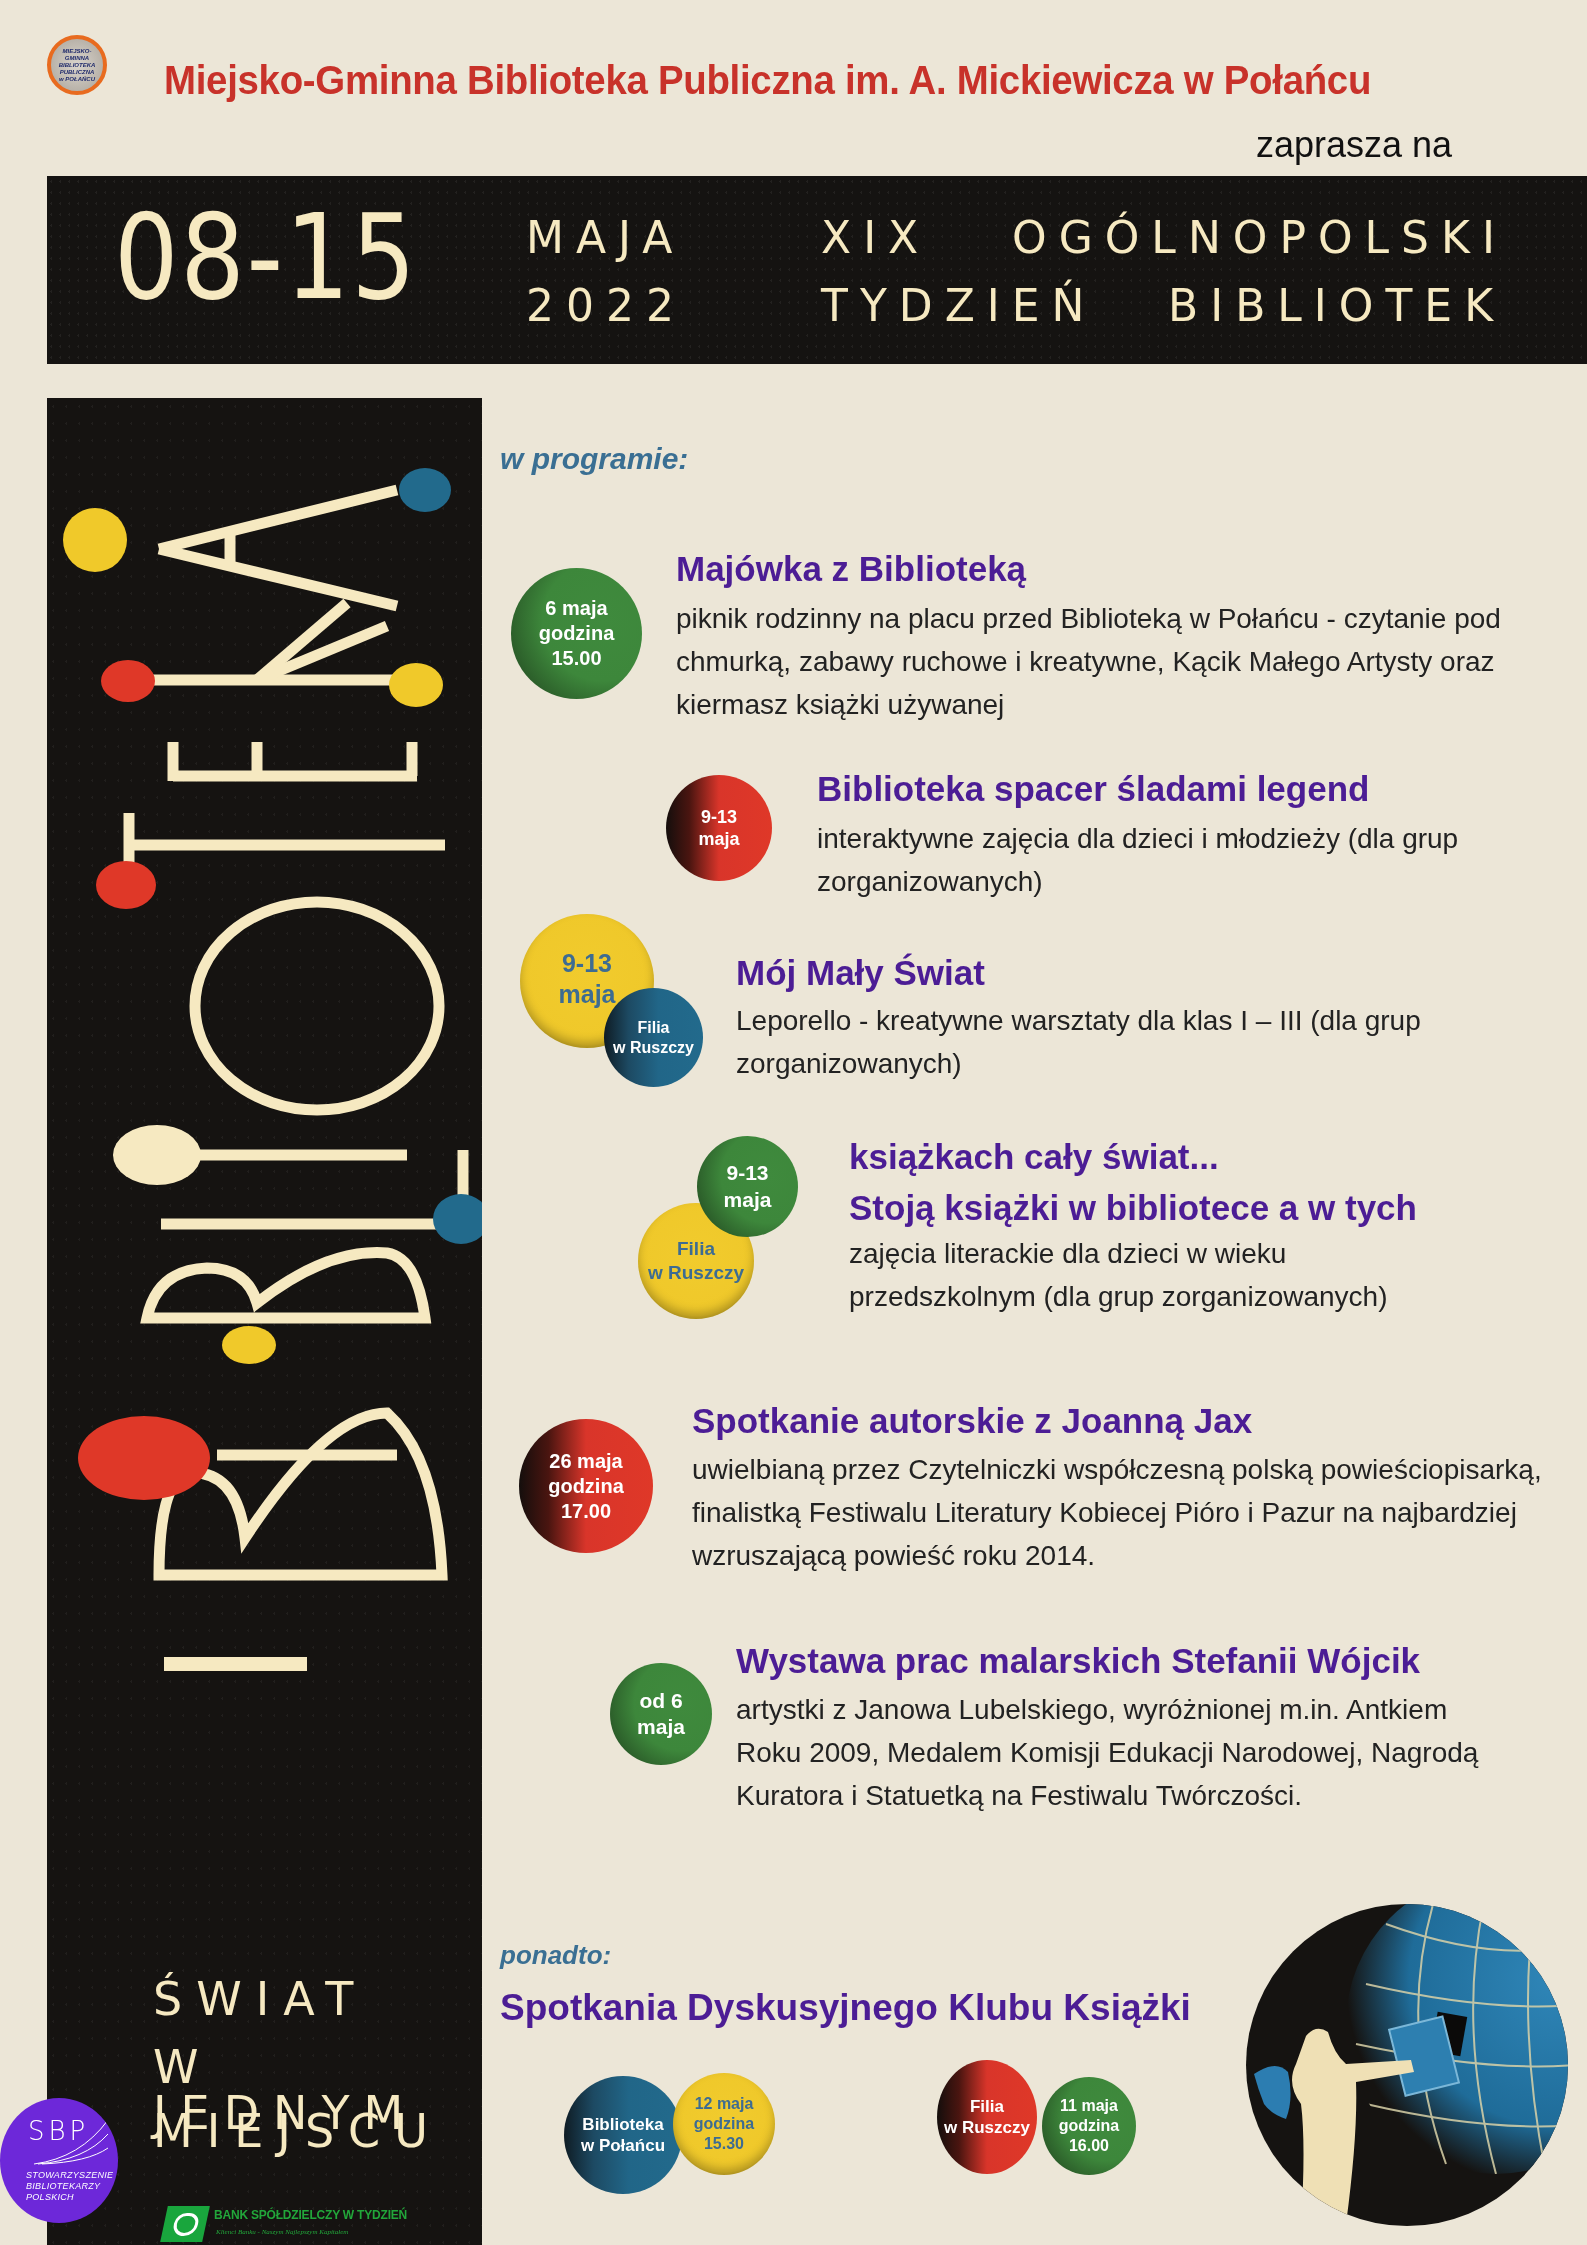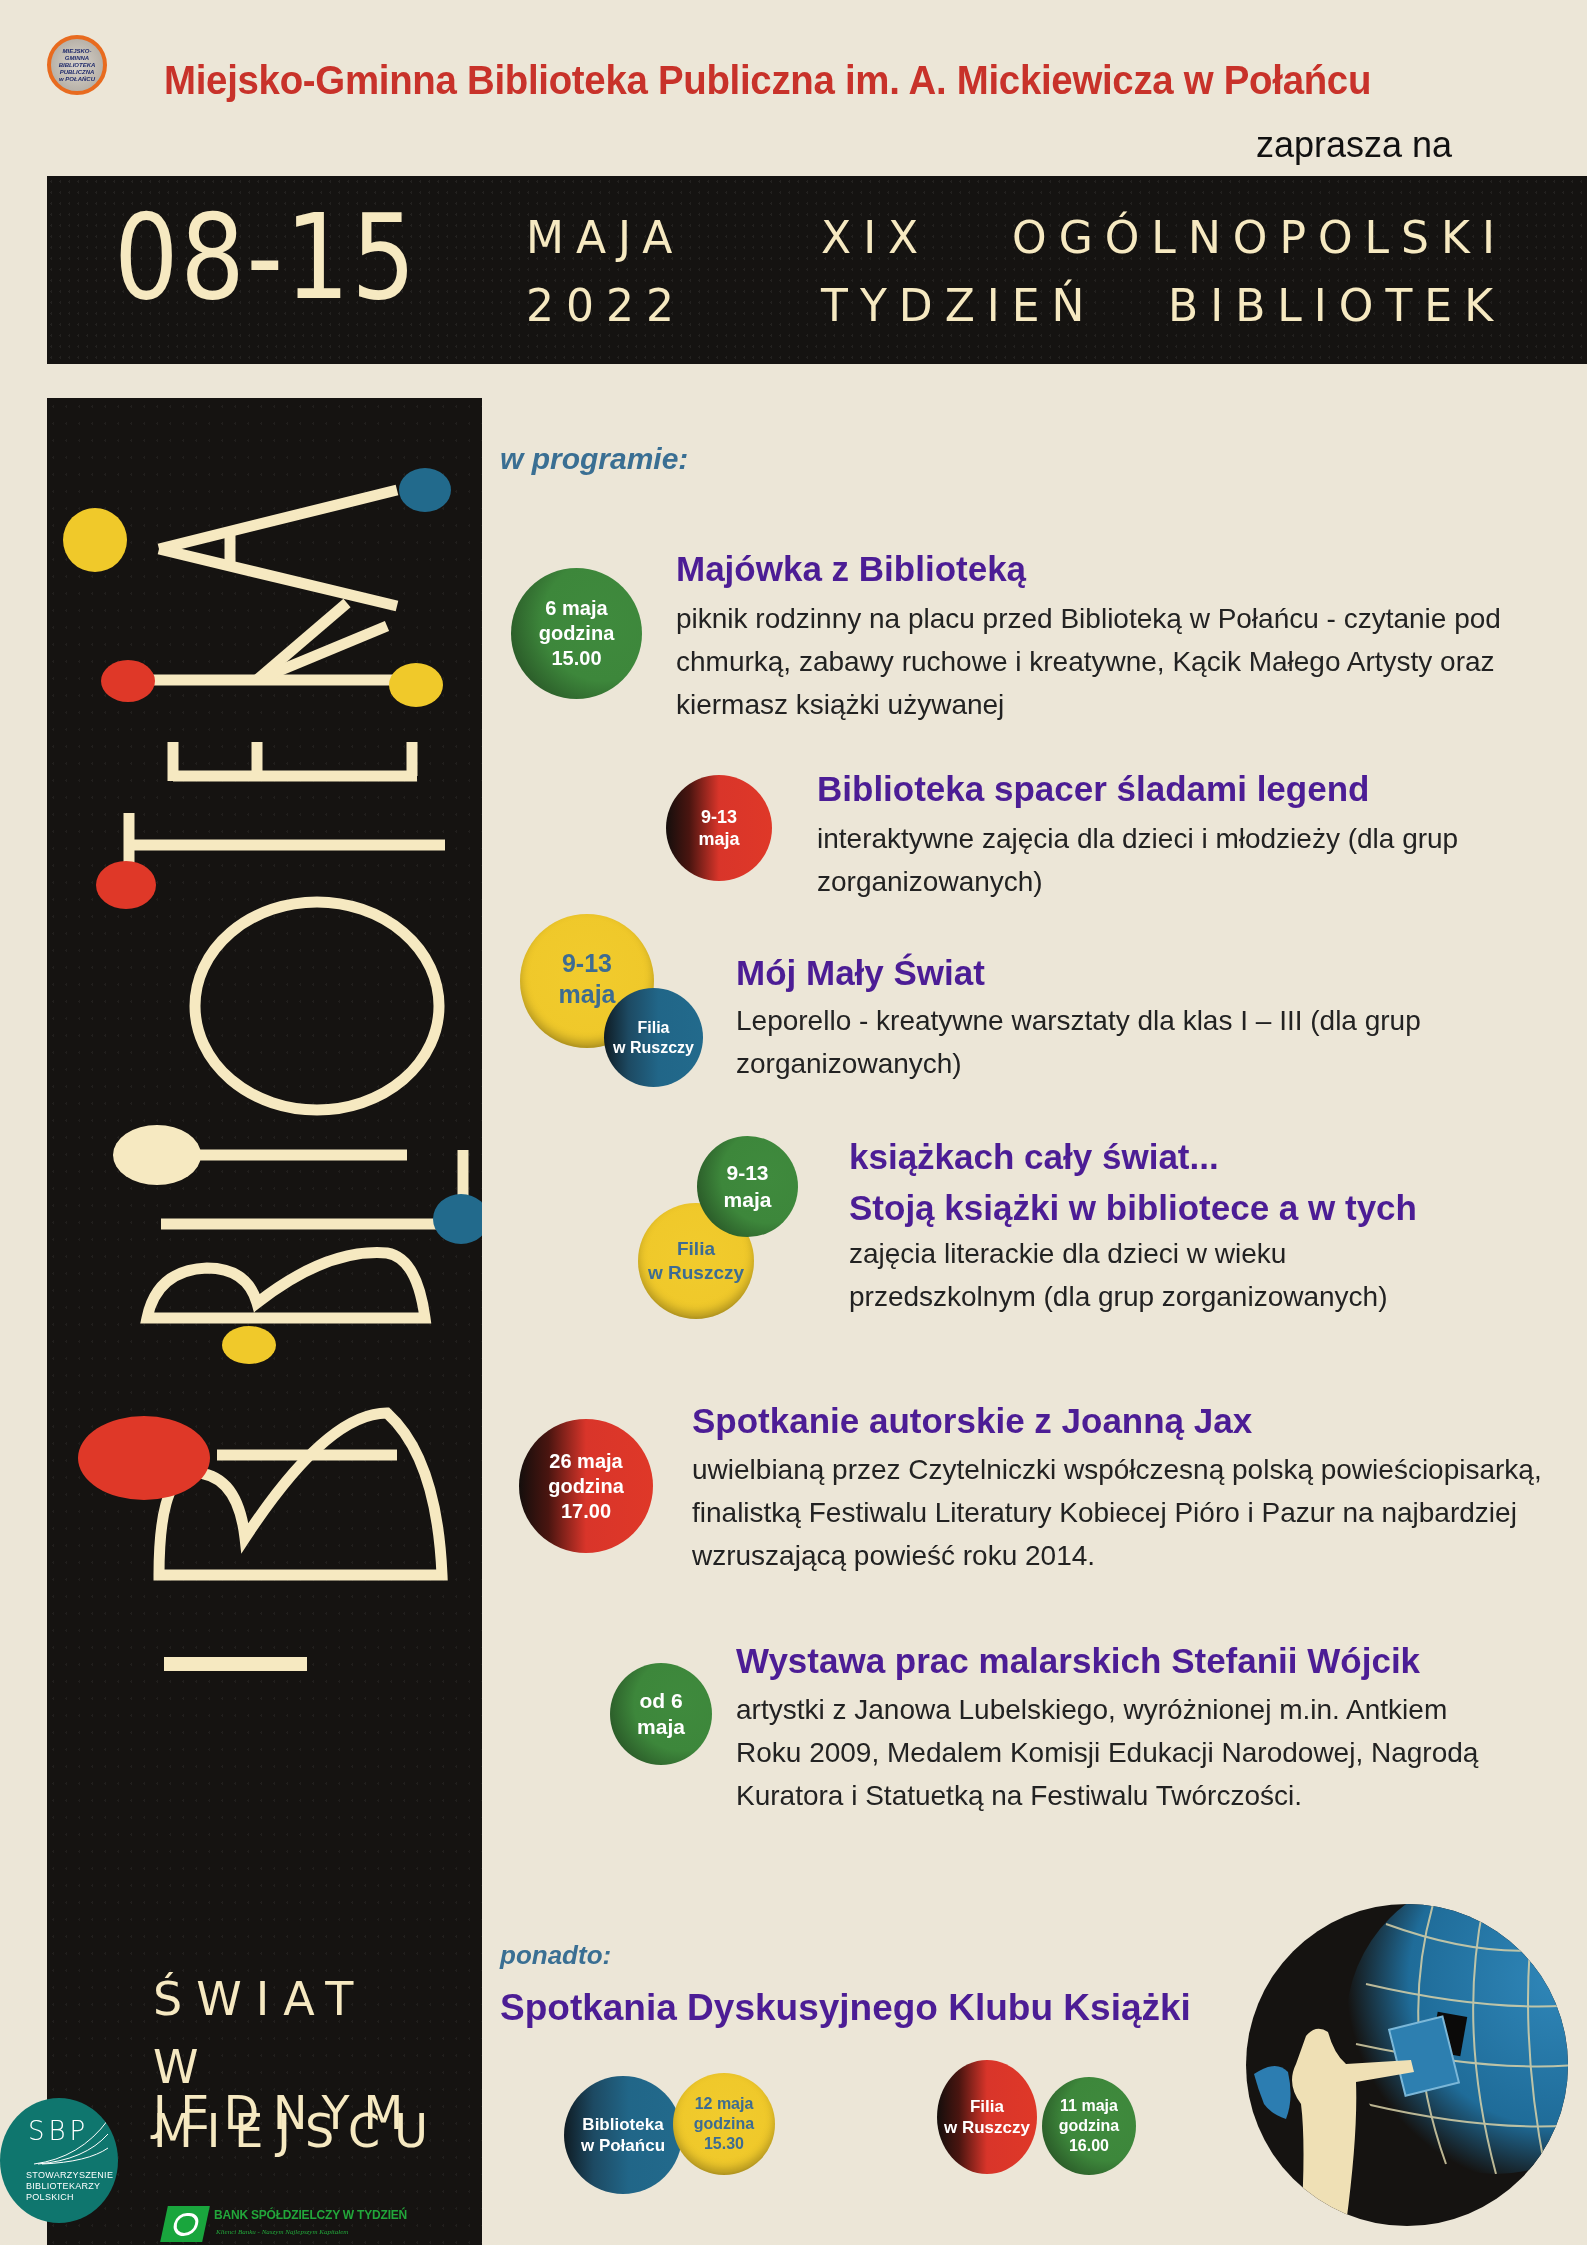--- a/index.html
+++ b/index.html
@@ -56,24 +56,24 @@
     background-size: 13px 17px;
     overflow: hidden;
   }
   .poster svg { position: absolute; left: 0; top: 0; }
   .poster-tag {
     position: absolute; left: 106px; color: #f6e9c1; font-family: "DejaVu Sans", sans-serif;
     font-size: 46px; letter-spacing: 14px; line-height: 1;
   }
   .sbp {
     left: 0; top: 2098px; width: 118px; height: 125px; border-radius: 50%;
-    background: #0f766e; color: #fff; overflow: hidden;
+    background: #6d28d9; color: #fff; overflow: hidden;
   }
   .sbp .sbp-letters { position: absolute; left: 28px; top: 18px; font-size: 26px; letter-spacing: 4px; font-family: "DejaVu Sans", sans-serif; font-weight: 300; }
-  .sbp .sbp-name { position: absolute; left: 26px; top: 72px; font-size: 9px; line-height: 11px; letter-spacing: 0.3px; }
+  .sbp .sbp-name { position: absolute; left: 26px; top: 72px; font-size: 9px; line-height: 11px; letter-spacing: 0.3px; font-style: italic; }
   .bank-logo { left: 164px; top: 2206px; width: 42px; height: 36px; background: #19a63d; transform: skewX(-12deg); }
   .bank-logo::after { content: ""; position: absolute; left: 10px; top: 7px; width: 18px; height: 17px; border: 3px solid #fff; border-radius: 45% 45% 50% 50%; }
   .bank-name { left: 214px; top: 2208px; font-size: 12px; color: #22a63a; font-weight: bold; letter-spacing: -0.2px; }
   .bank-motto { left: 216px; top: 2228px; font-size: 7px; color: #22a63a; font-style: italic; font-family: "Liberation Serif", serif; }
 
   
   .section-label { font-size: 30px; font-weight: bold; font-style: italic; color: #3a6f93; }
   .event-title { font-size: 35px; font-weight: bold; color: #4c1d95; line-height: 1.3; white-space: nowrap; }
   .event-desc { font-size: 28px; color: #222; line-height: 43px; font-weight: 300; }
 

